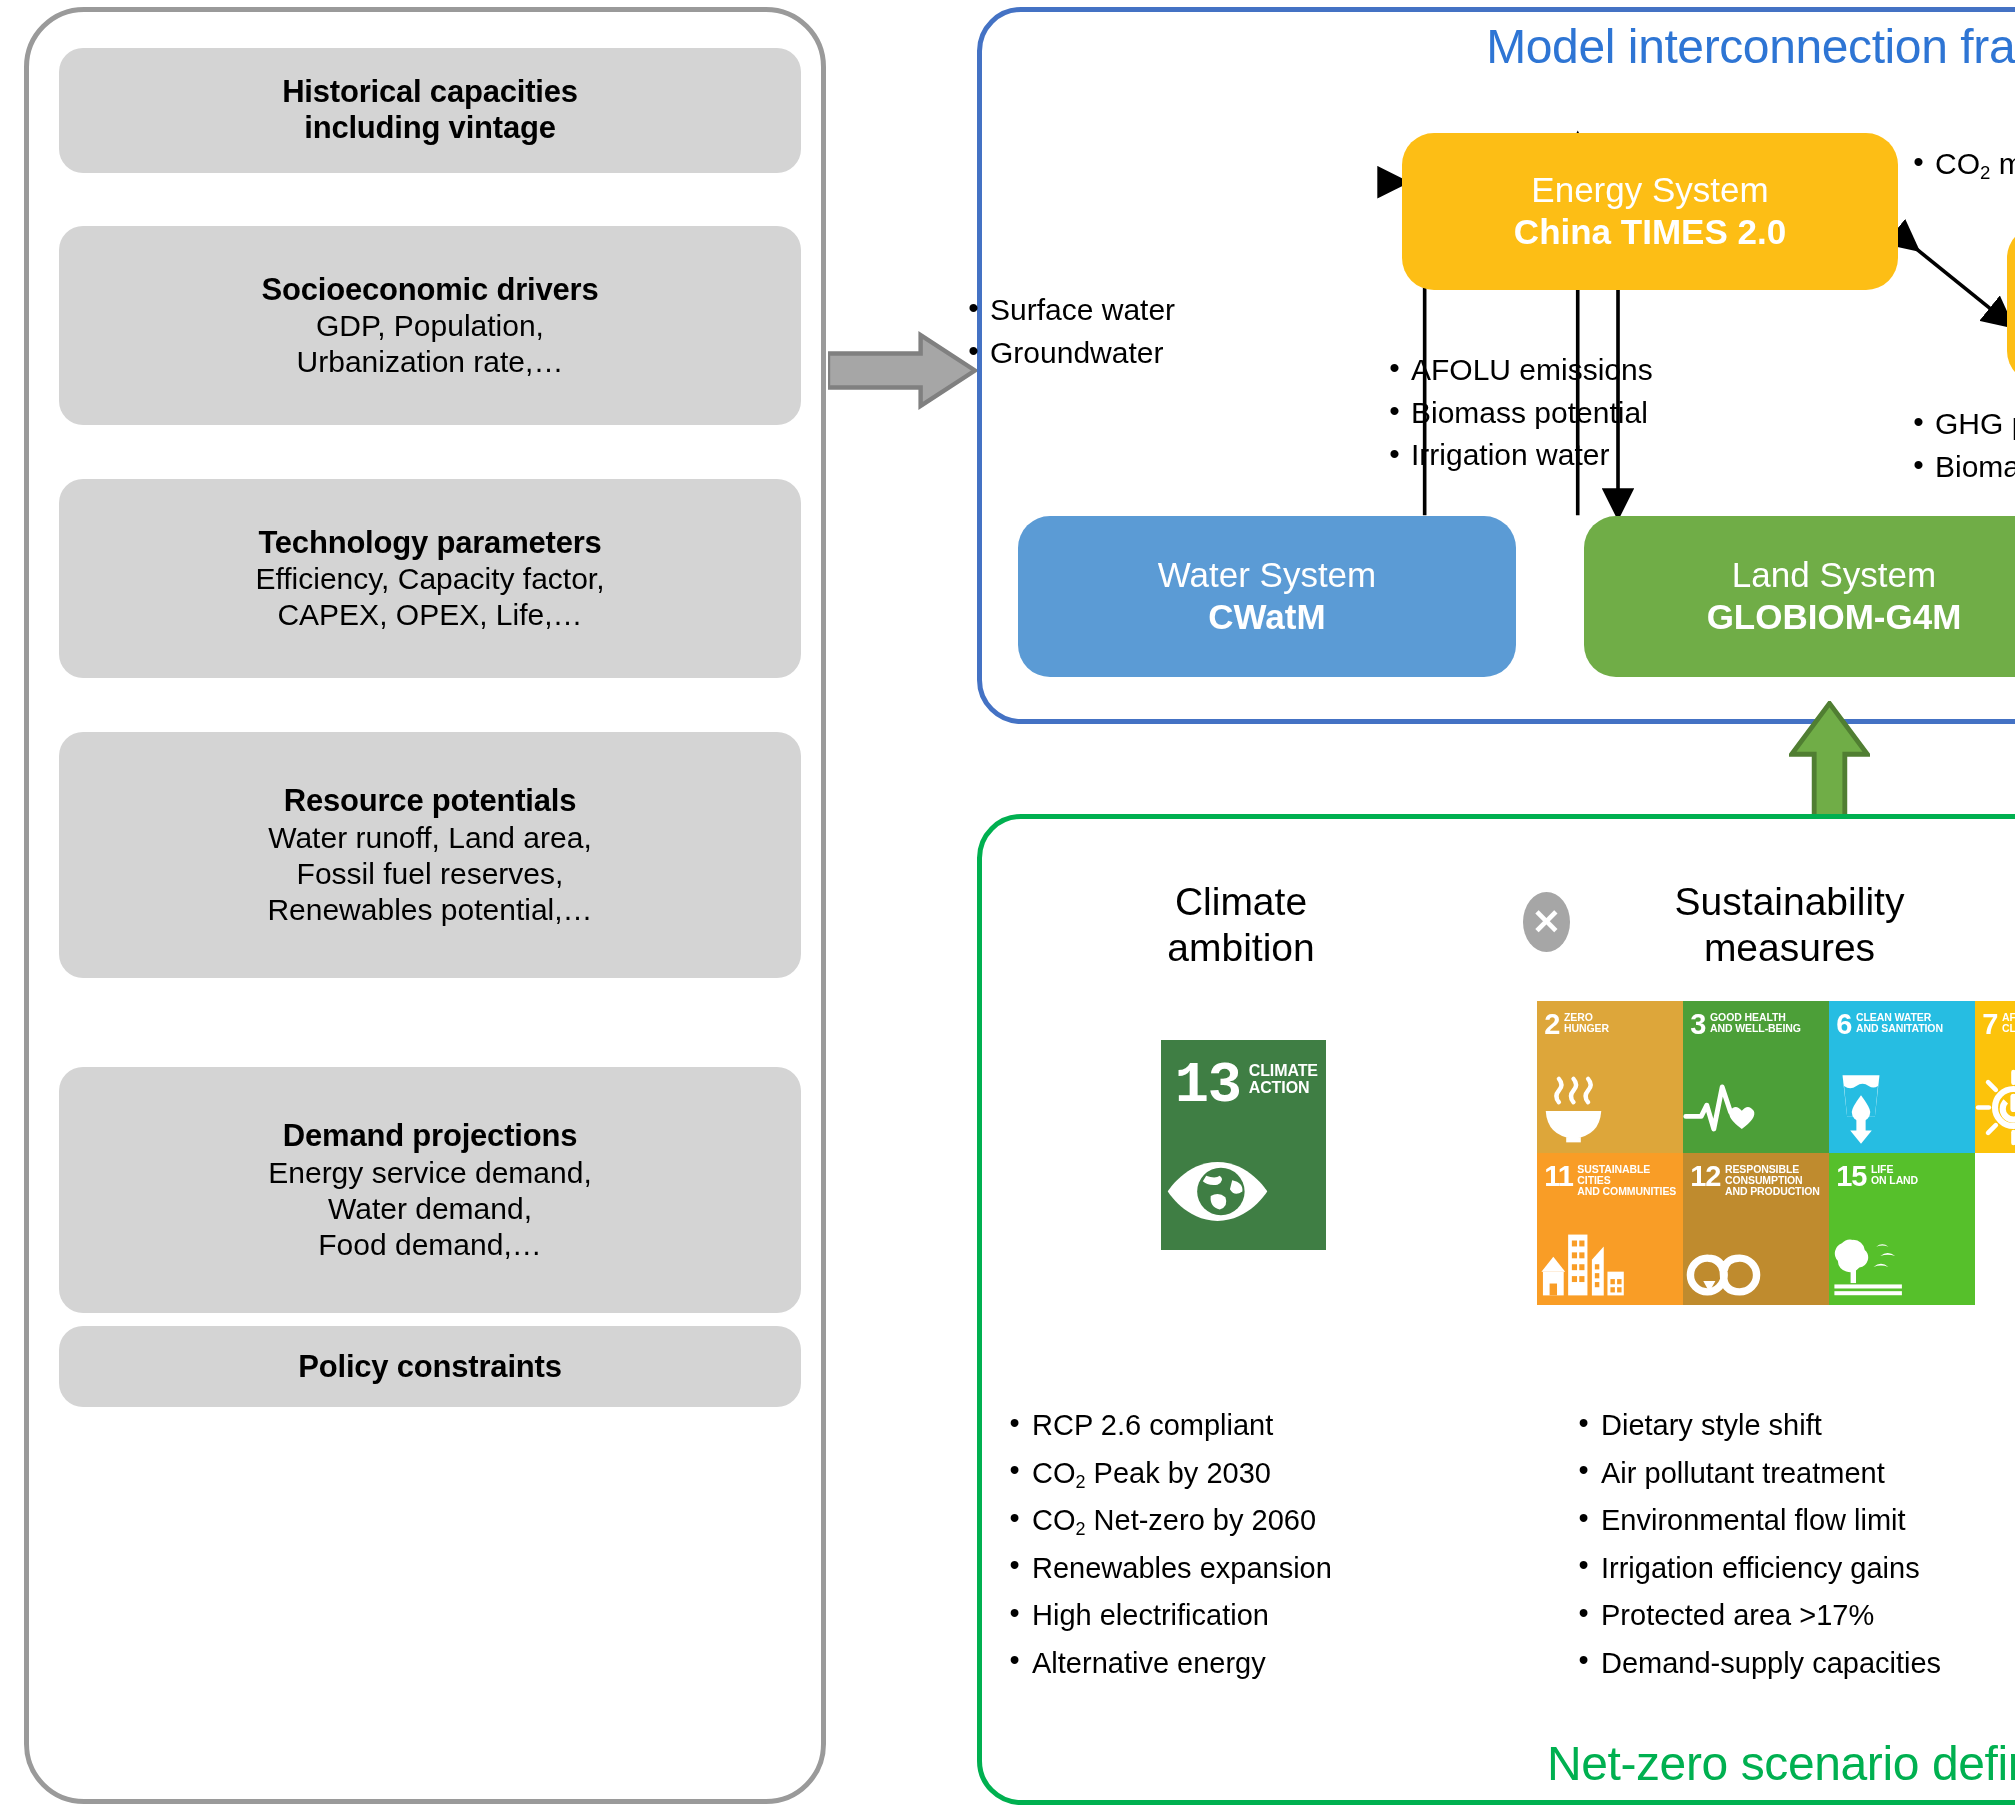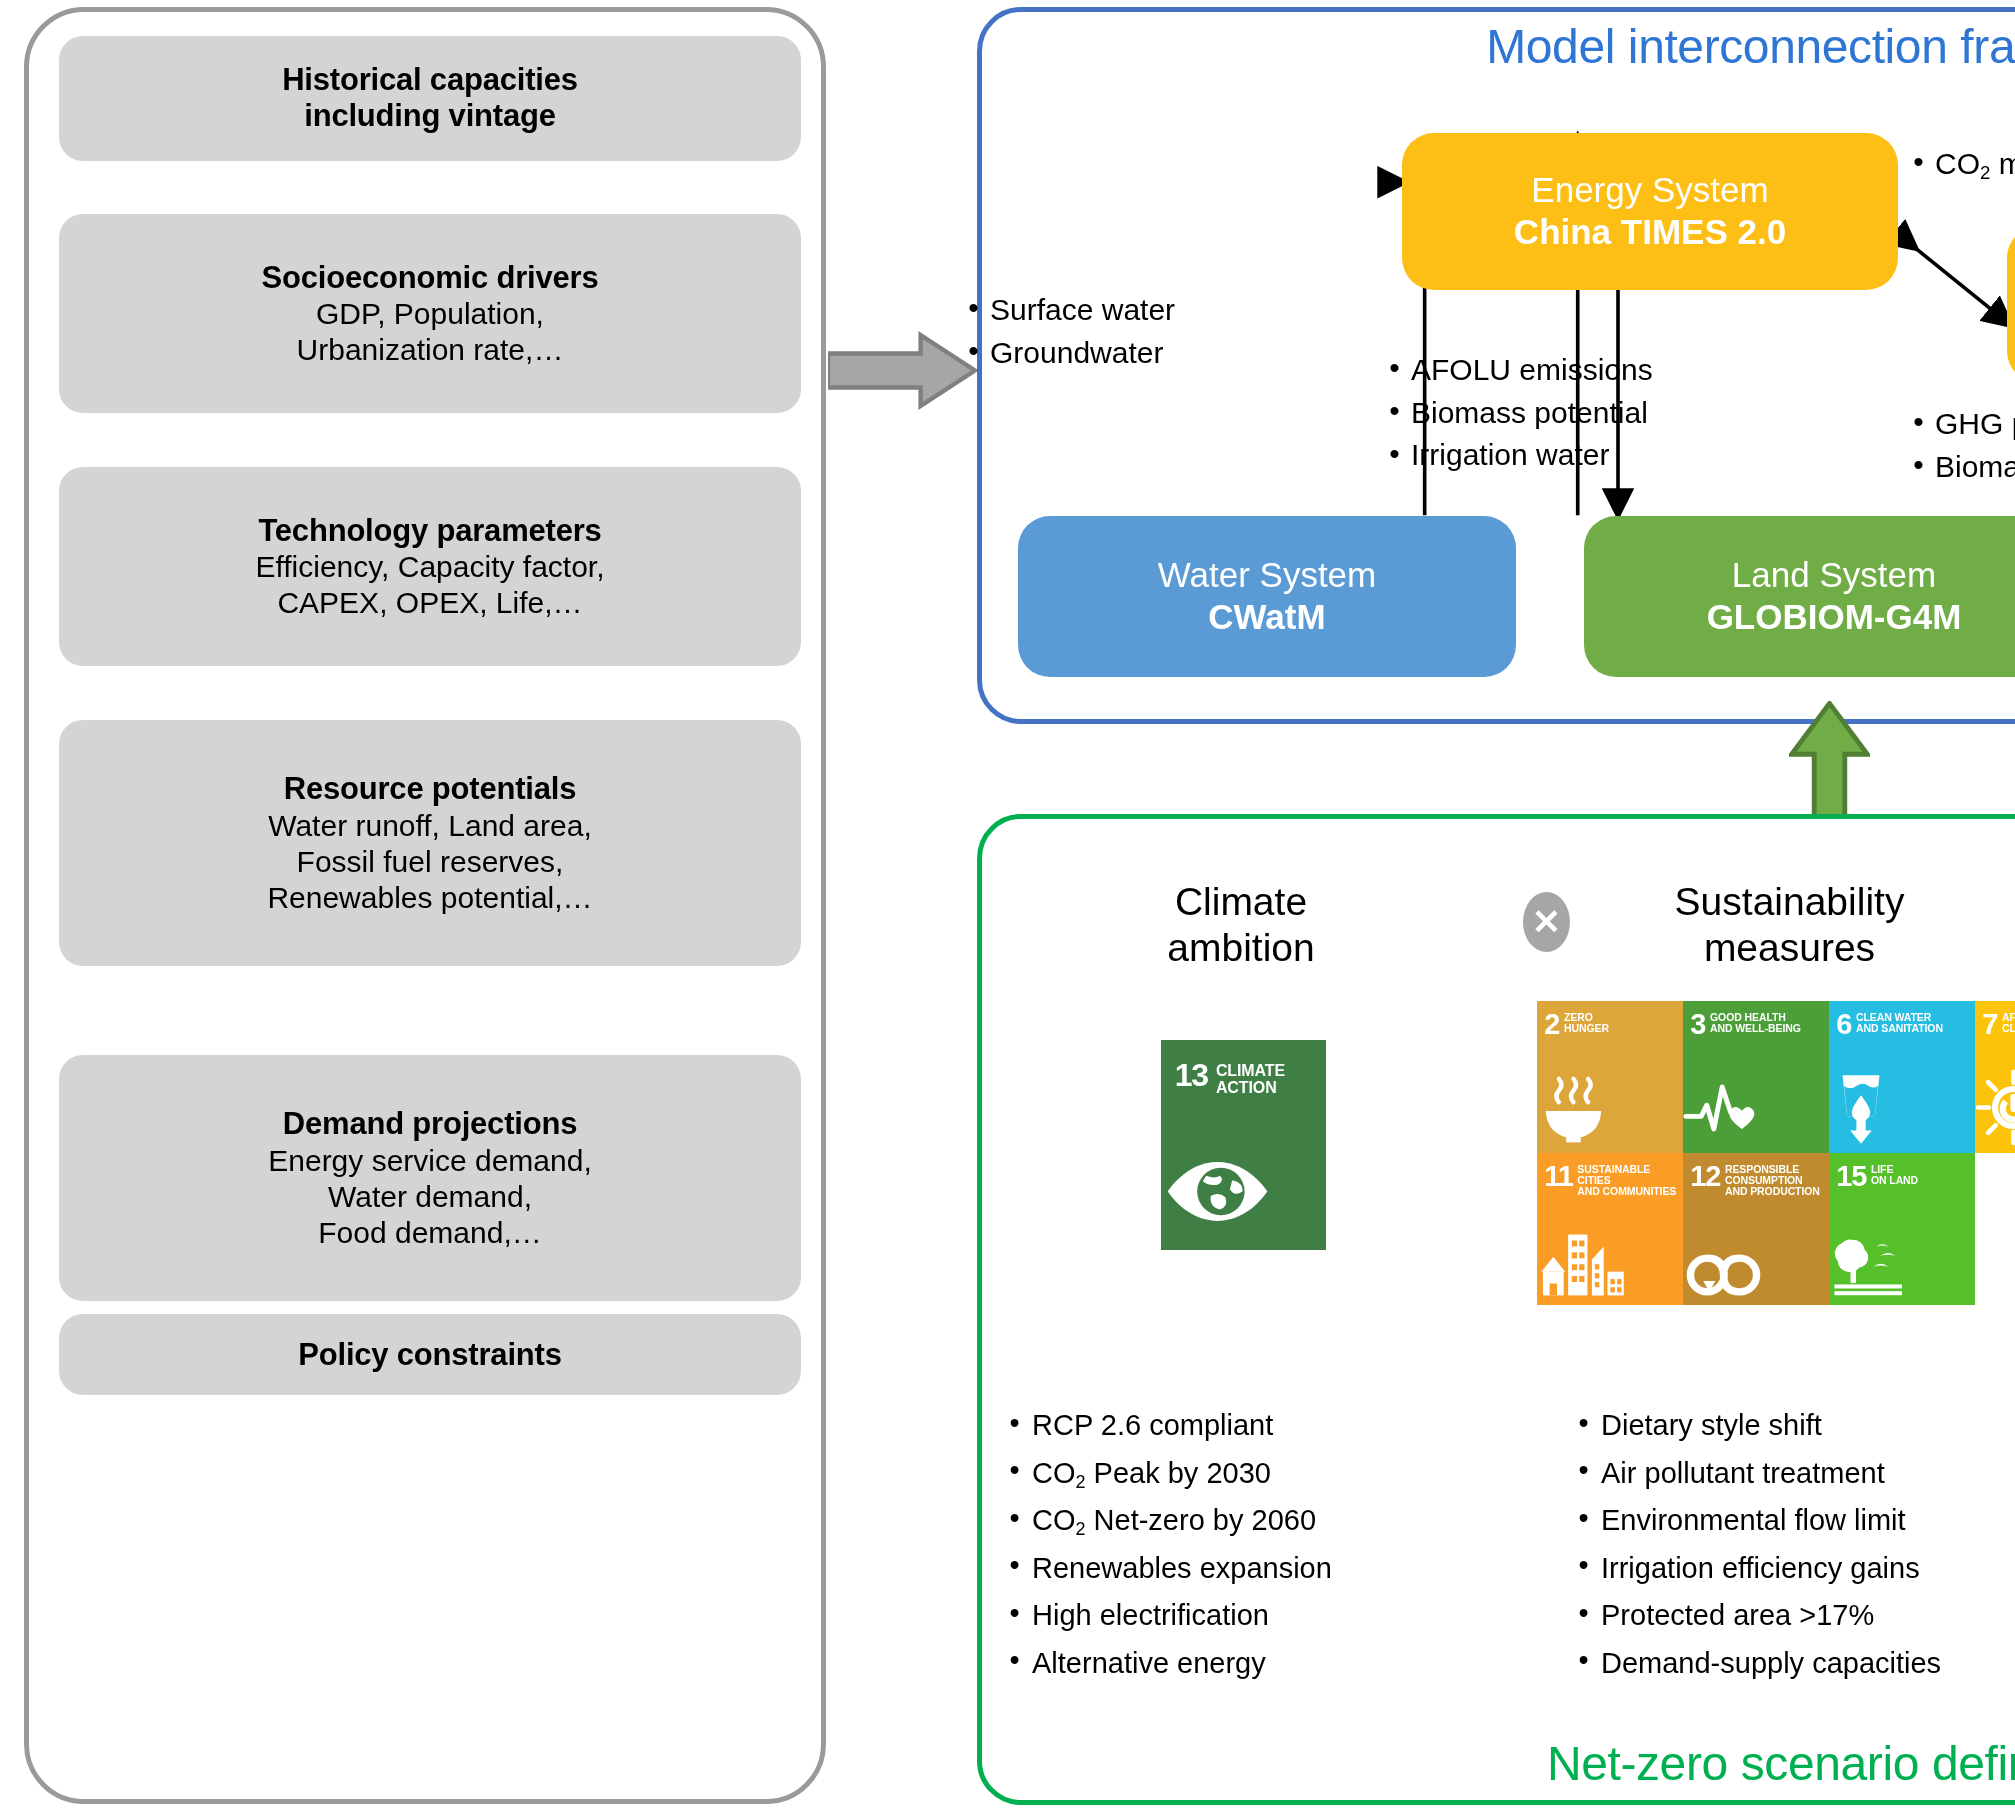--- a/index.html
+++ b/index.html
@@ -10,21 +10,21 @@
 
   
   #left-panel {
     position: absolute; left: 24px; top: 7.3px; width: 802px; height: 1797px;
     border: 5.6px solid #9a9a9a; border-radius: 60px; background: #fff;
   }
   .input-card {
     position: absolute; left: 30px; width: 742px;
     background: #d4d4d4; border-radius: 24px;
     display: flex; flex-direction: column; align-items: center; justify-content: center;
-    text-align: center; color: #000; padding: 6.4px 12px;
+    text-align: center; color: #000; padding: 6.4px 12px; margin-top: 12px;
   }
   .input-title { font-weight: bold; font-size: 31px; line-height: 1.18; letter-spacing: -0.2px;}
   .input-sub { font-weight: normal; font-size: 30px; line-height: 1.2; }
 
   
   .arrow-gray {
     position: absolute; left: 828px; top: 330px; width: 149px; height: 81px;
   }
   .arrow-green-up { position: absolute; left: 1789px; top: 701px; width: 81px; height: 129px; }
 
@@ -95,21 +95,21 @@
   }
   .sdg {
     position: relative; color: #fff; overflow: hidden;
   }
   .sdg-head { display: flex; align-items: flex-start; padding: 10.5px 3.2px 0 7.3px; gap: 4.8px; }
   .sdg-num { font-size: 29px; font-weight: 700; line-height: 0.86; letter-spacing: -1.2px; }
   .sdg-txt { font-size: 10.5px; font-weight: 700; line-height: 1.08; letter-spacing: -0.1px; text-transform: uppercase; white-space: pre-line;}
   .sdg-glyph { position: absolute; bottom: 7.3px; left: 0; width: 100%; text-align: center; }
 
   #sdg13 .sdg-head { padding: 22px 3.2px 0 13.7px; gap: 8px; }
-  #sdg13 .sdg-num { font-size: 32px; }
+  #sdg13 .sdg-num { font-size: 57px; font-family: Liberation Mono, monospace; }
   #sdg13 .sdg-txt { font-size: 16px; }
   #sdg13 .sdg-glyph { bottom: 24px; }
 
   
   .sc-col { position: absolute; font-size: 29px; line-height: 1.64; color: #000; }
   .sc-col li { list-style: none; position: relative; padding-left: 29px; white-space: nowrap; }
   .sc-col li::before { content: "\2022"; position: absolute; left: 6.4px; top: -2.4px; font-size: 29px; }
   #sc-col-1 { left: 1003px; top: 1402px; }
   #sc-col-2 { left: 1572px; top: 1402px; }
 

